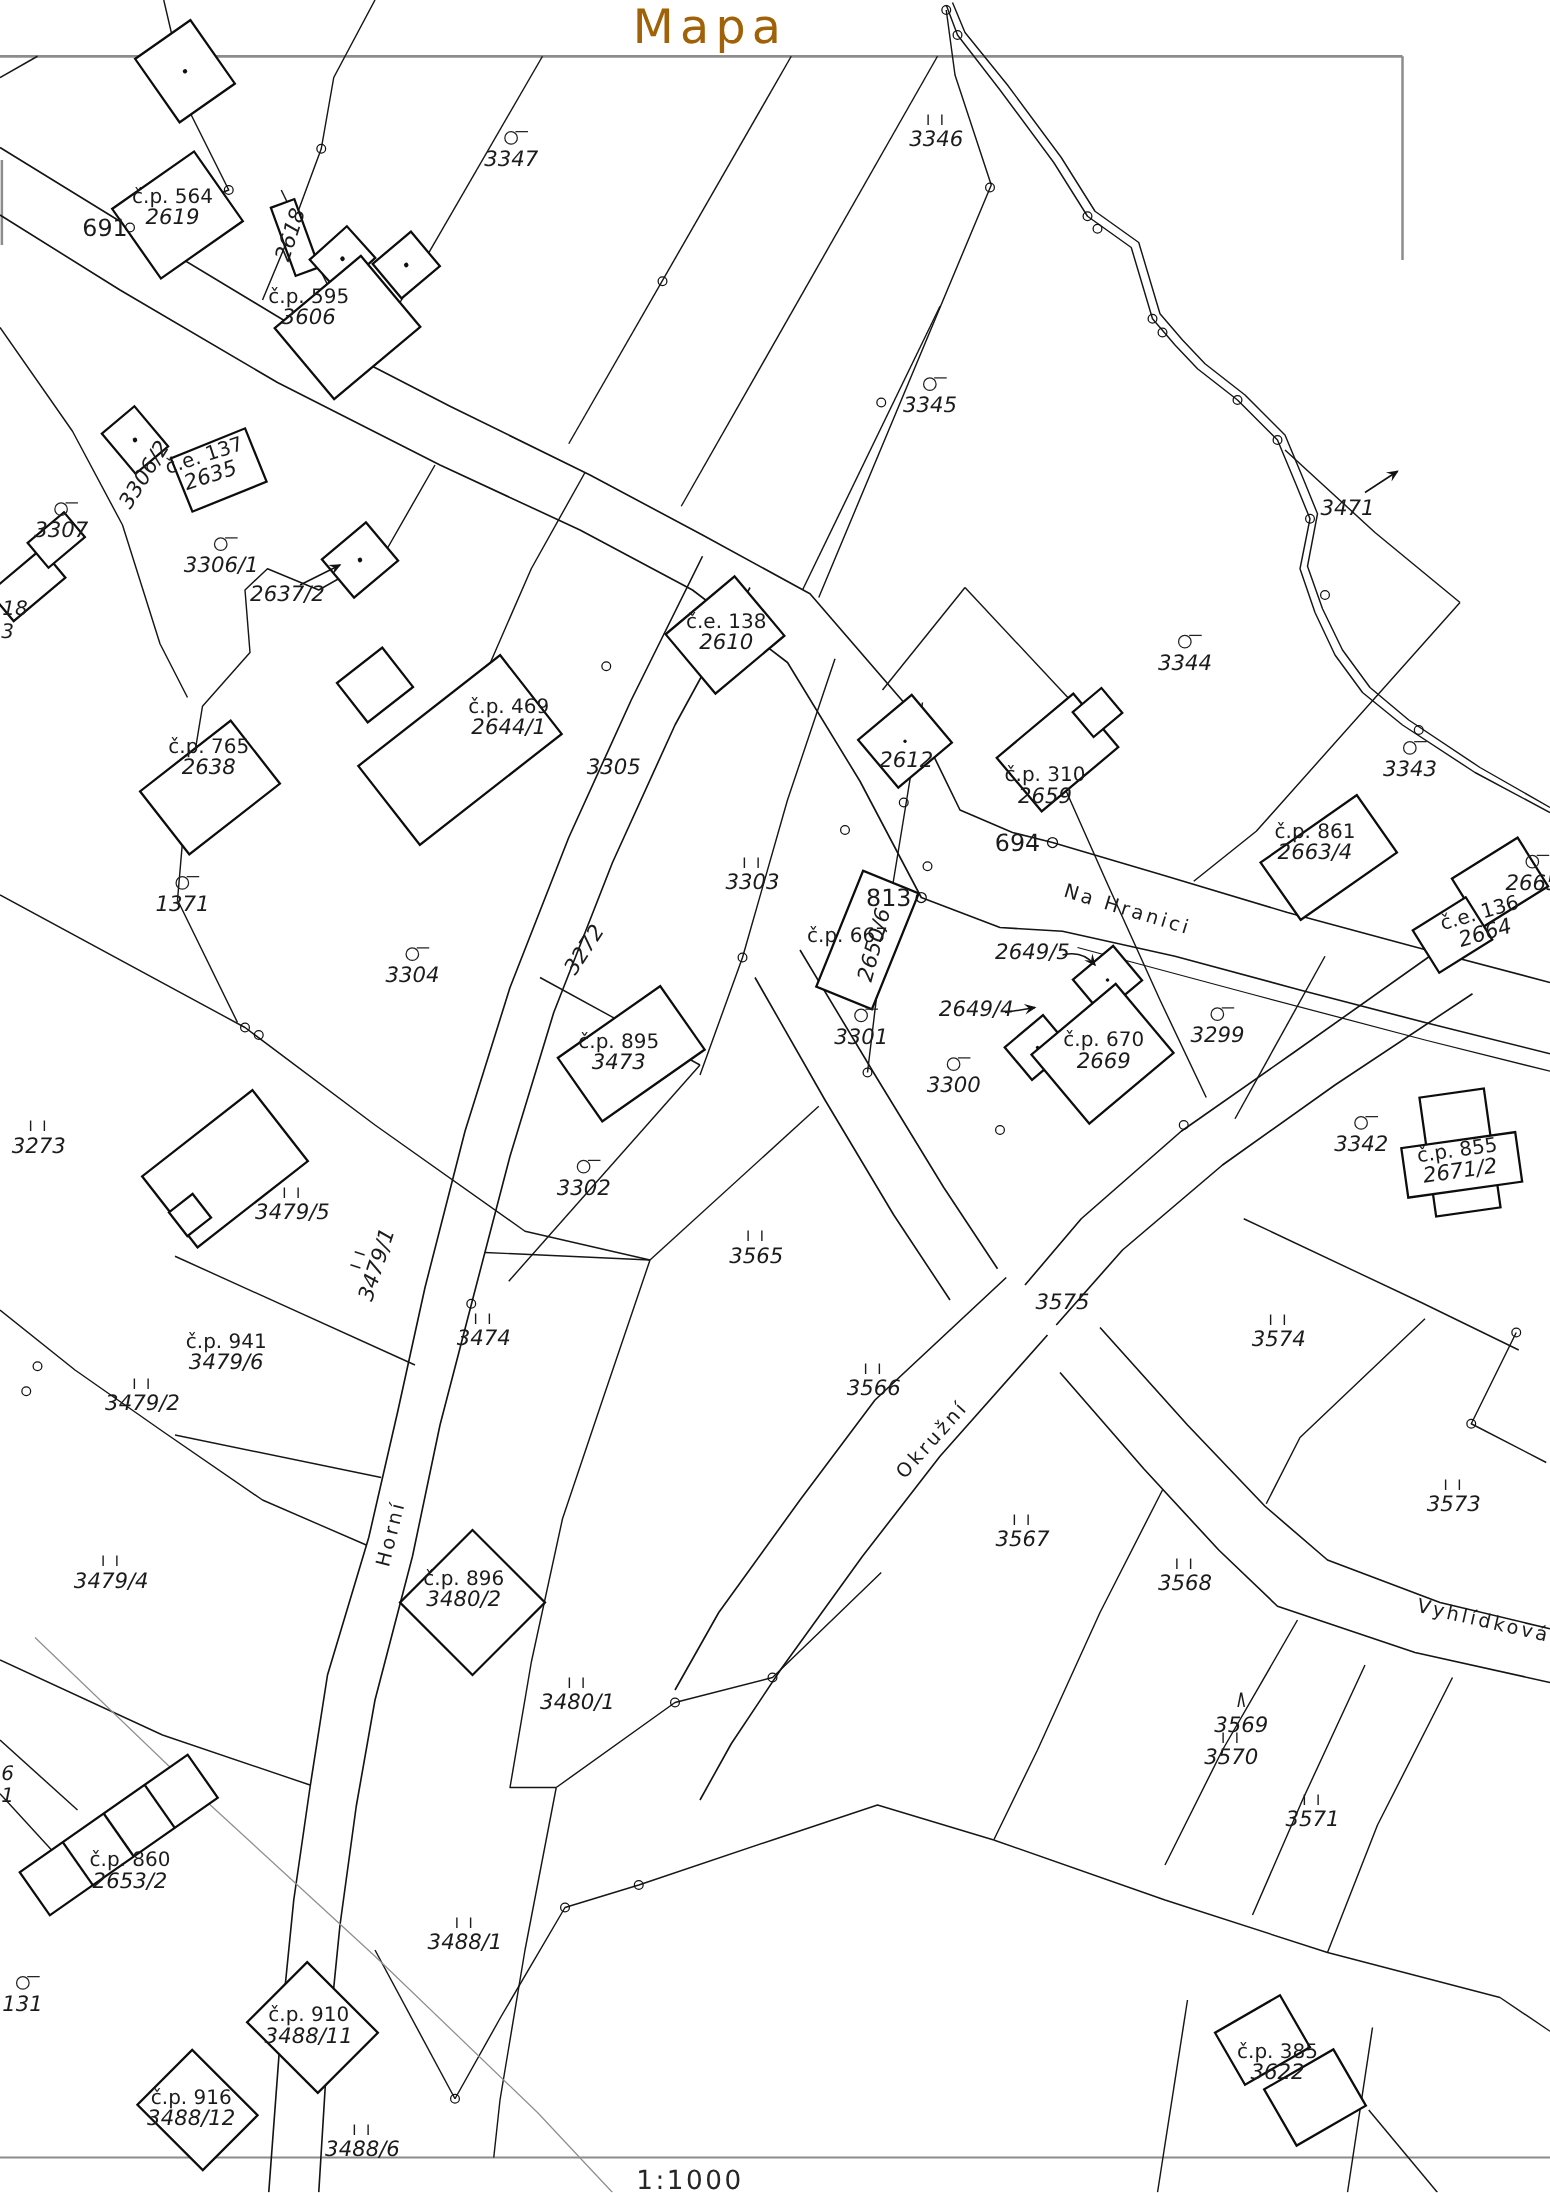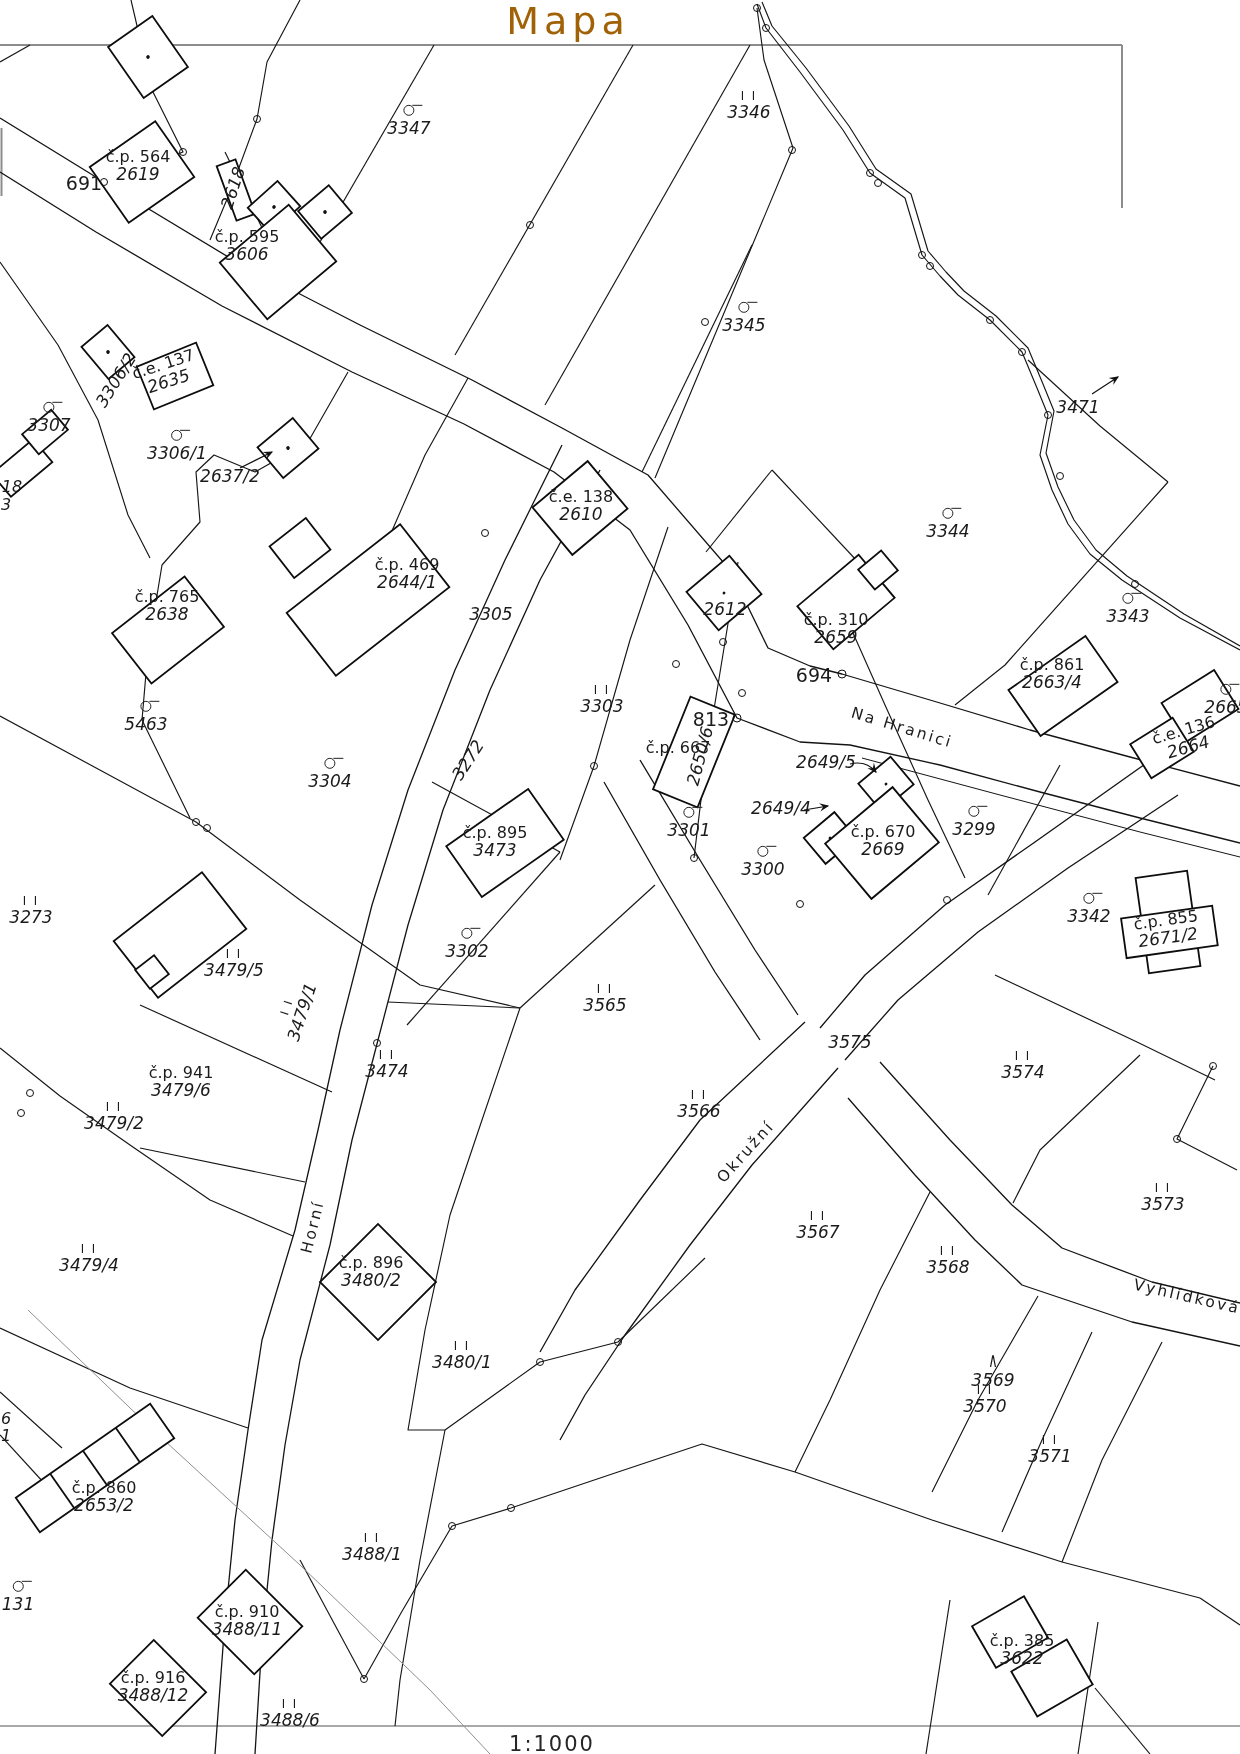--- a/index.html
+++ b/index.html
@@ -342,21 +342,21 @@
       </div>
       <div class="lbl plabel" style="left: 725px; top: 609px; transform: translate(-50%, -50%);">
         <span class="ptext">2612</span>
       </div>
       <div class="lbl plabel" style="left: 330px; top: 774px; transform: translate(-50%, -50%);">
         <span class="sym sym-c"></span>
         <span class="ptext">3304</span>
       </div>
       <div class="lbl plabel" style="left: 146px; top: 717px; transform: translate(-50%, -50%);">
         <span class="sym sym-c"></span>
-        <span class="ptext">5463</span>
+        <span class="ptext">1371</span>
       </div>
       <div class="lbl plabel" style="left: 31px; top: 911px; transform: translate(-50%, -50%);">
         <span class="sym sym-g">I I</span>
         <span class="ptext">3273</span>
       </div>
       <div class="lbl plabel" style="left: 468px; top: 760px; transform: translate(-50%, -50%) rotate(-57deg);">
         <span class="ptext">3272</span>
       </div>
       <div class="lbl plabel" style="left: 700px; top: 756px; transform: translate(-50%, -50%) rotate(-75deg);">
         <span class="ptext">2650/6</span>

